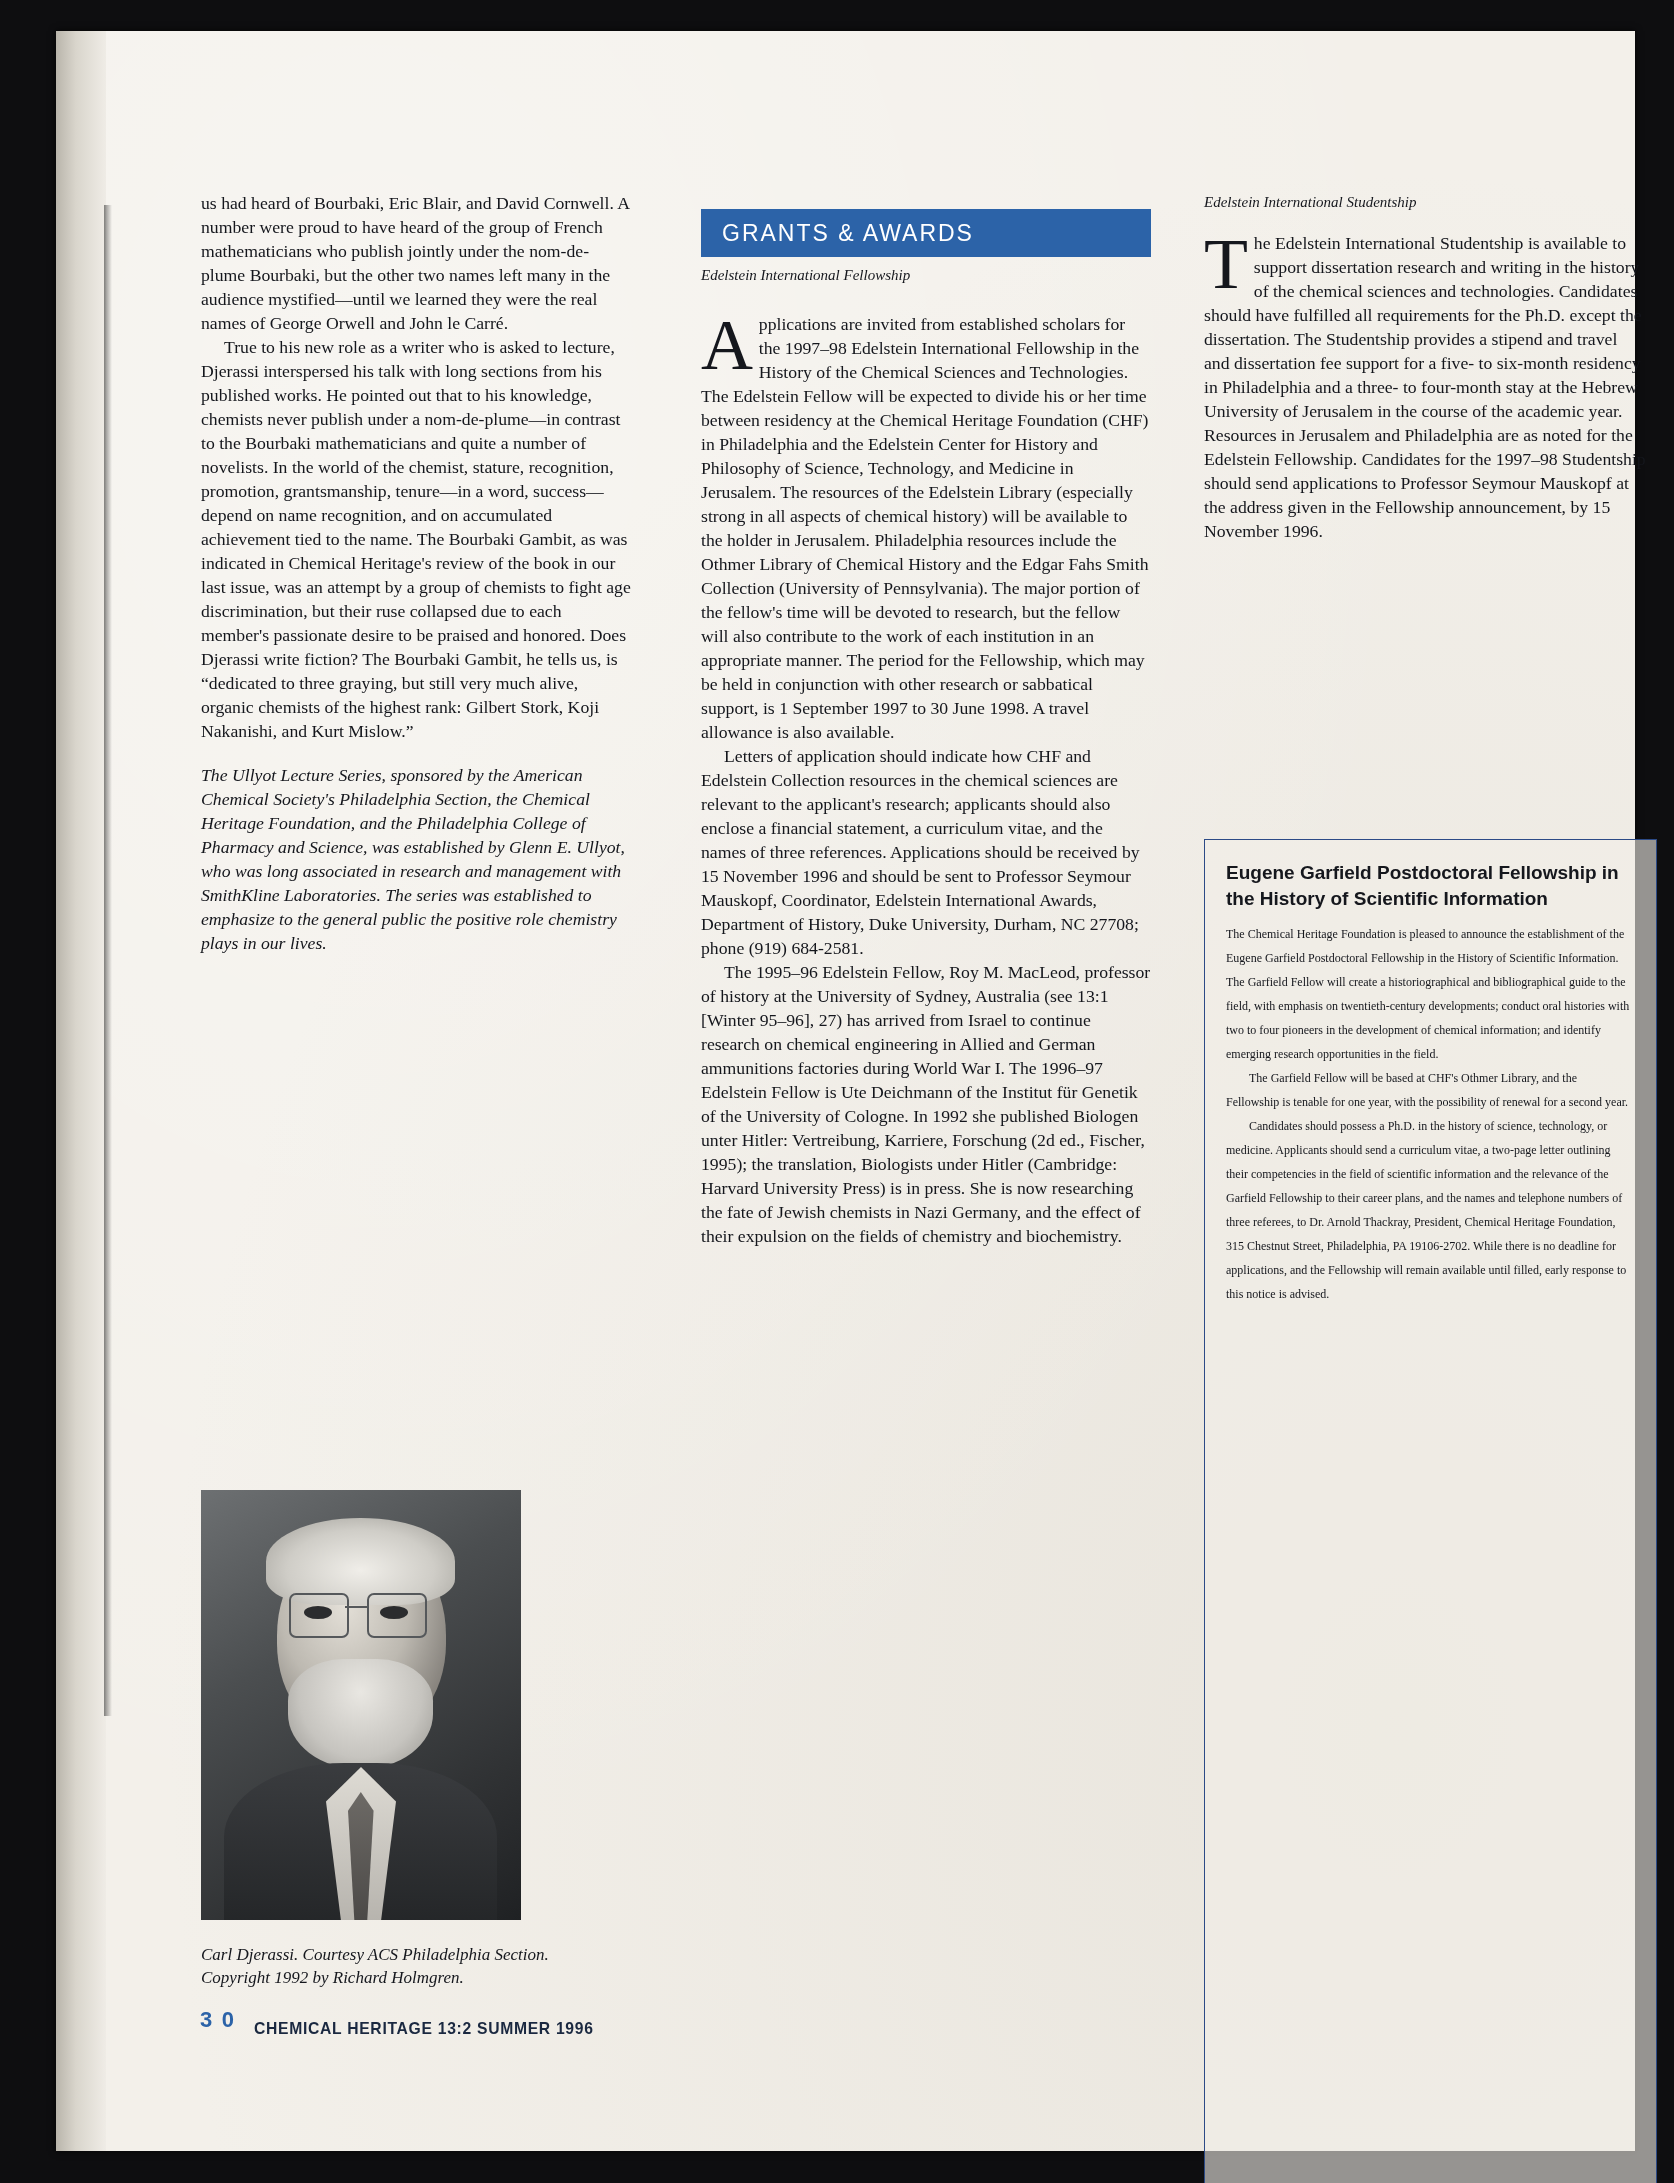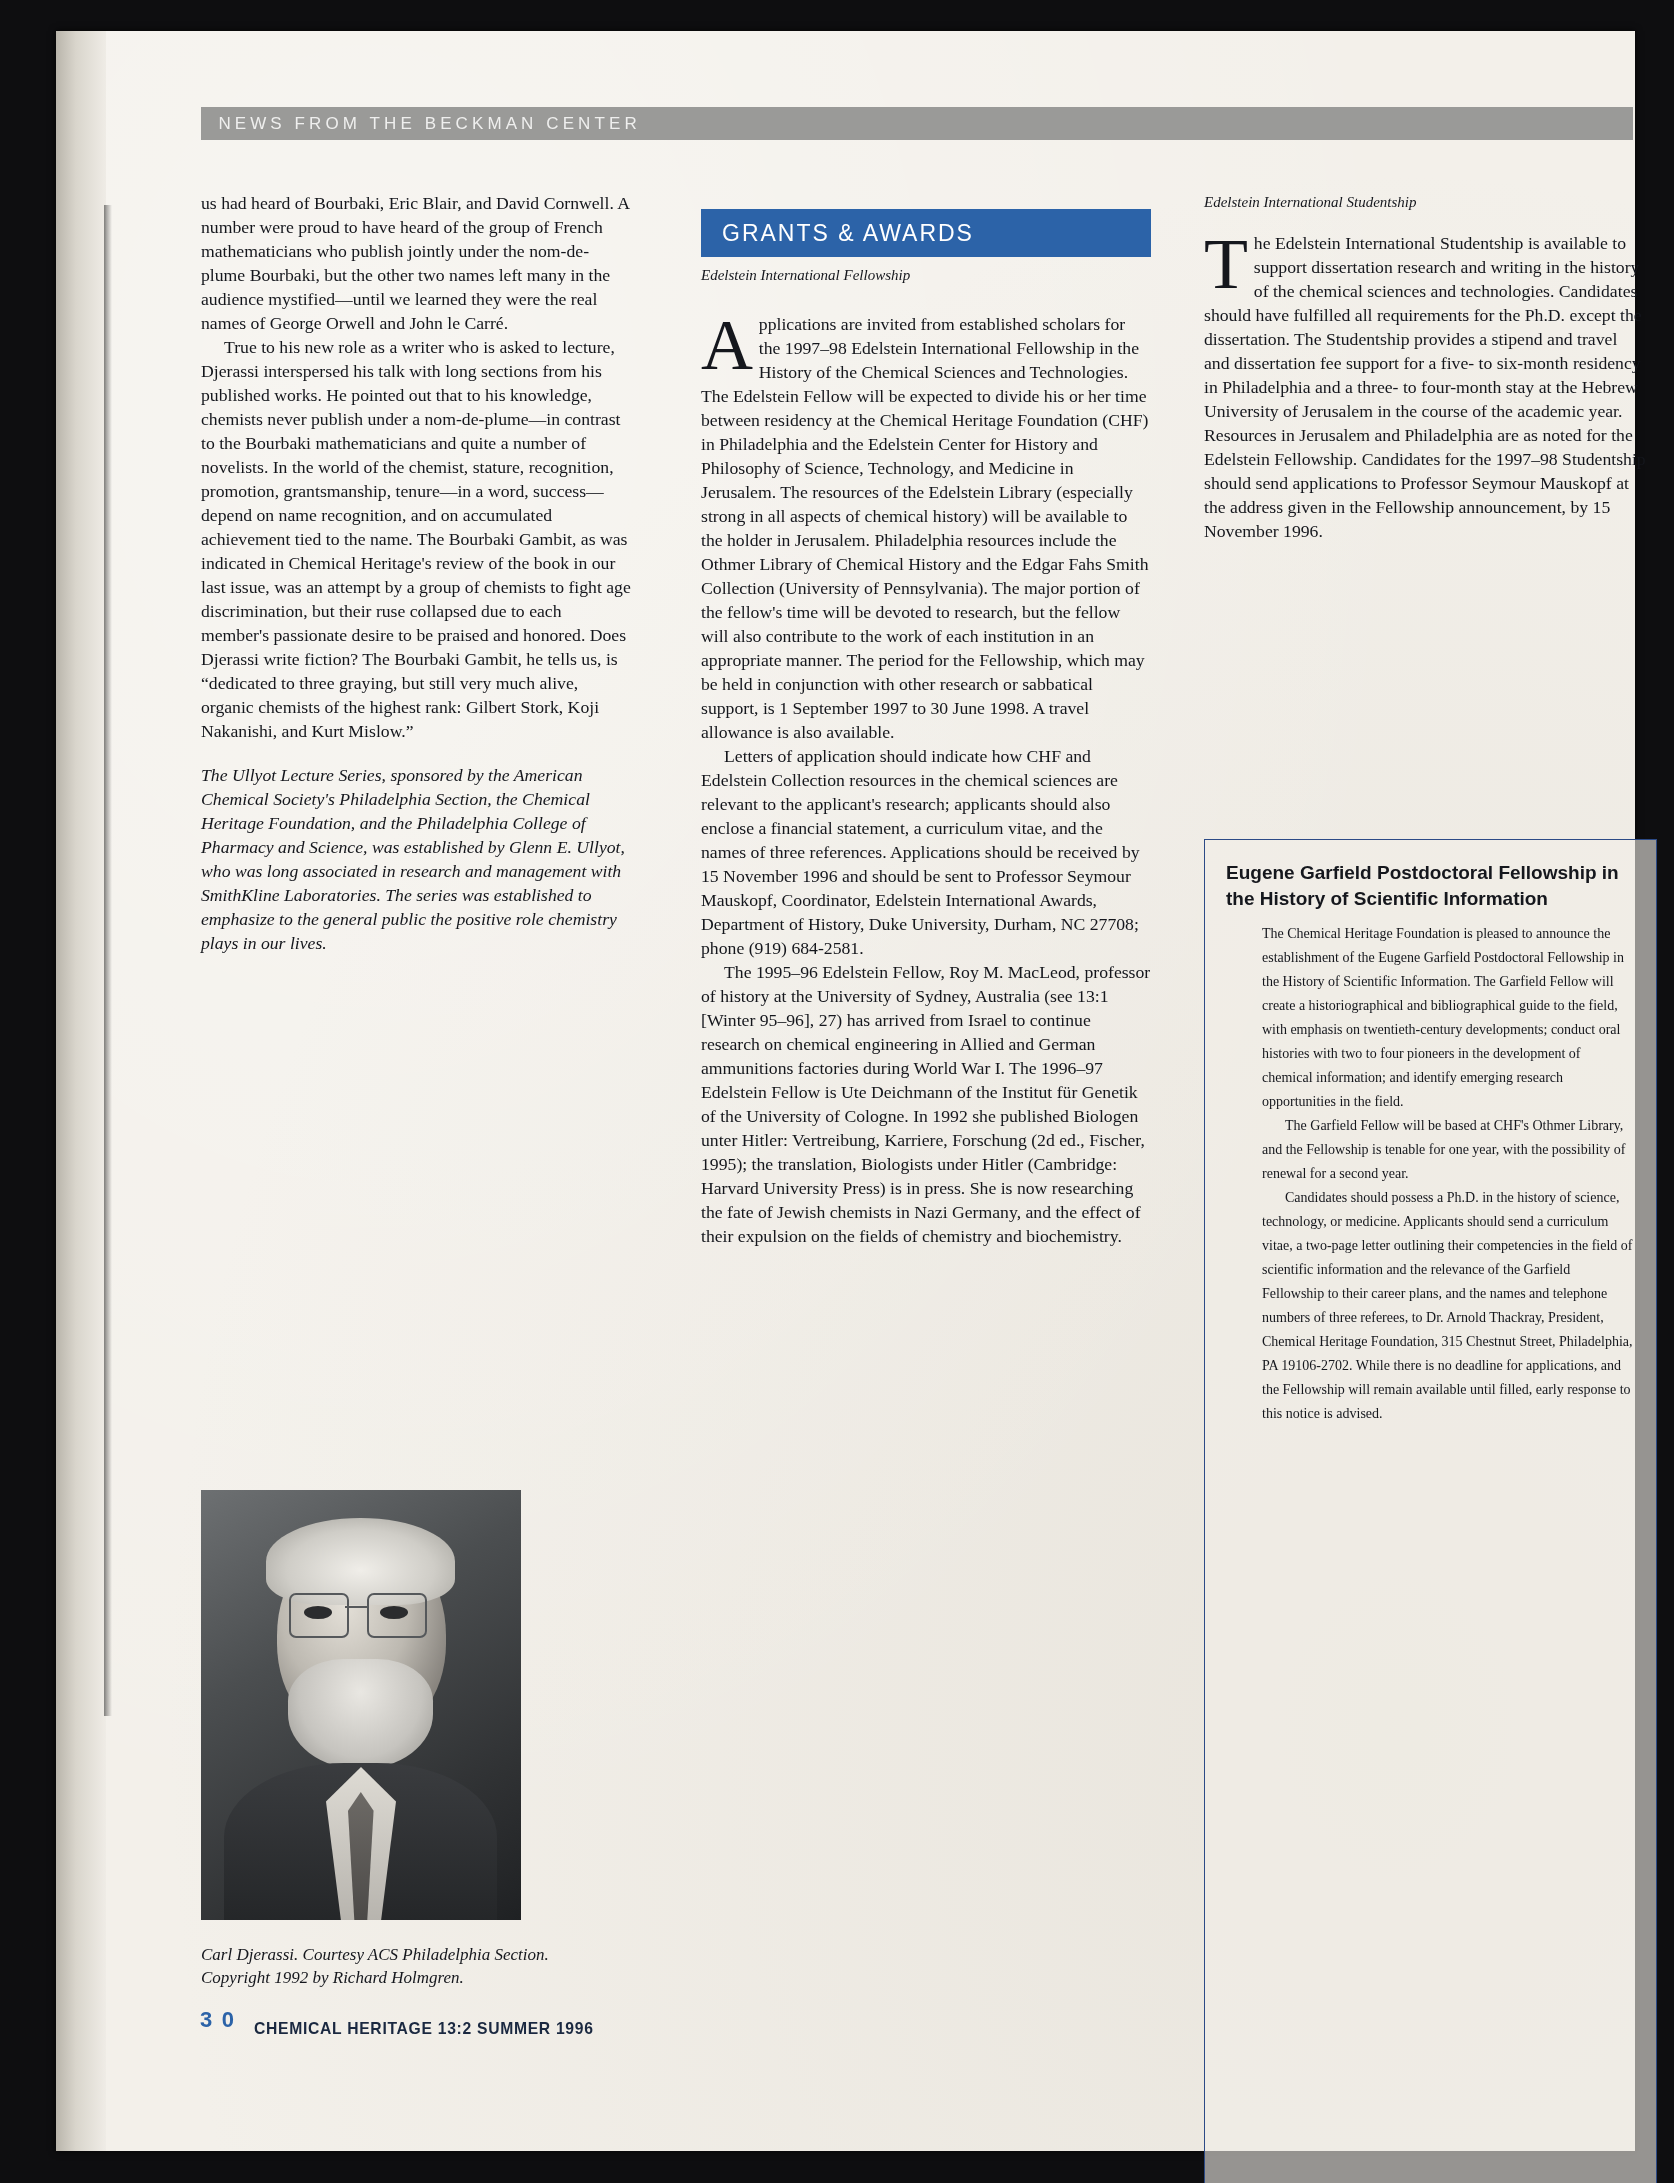--- a/index.html
+++ b/index.html
@@ -231,24 +231,23 @@
   .box-title {
     font-family: "Liberation Sans", sans-serif;
     font-weight: bold;
     font-size: 19px;
     line-height: 25.6px;
     color: #15171d;
     margin: 0 0 10.5px 0;
   }
   .box-body {
     font-family: "Liberation Serif", serif;
-    font-size: 14px;
+    font-size: 12px;
     line-height: 24px;
     color: #14161c;
-    margin-left: 36px;
   }
   .box-body p { margin: 0; }
   .box-body p + p { text-indent: 23px; }
 
   
   .folio {
     position: absolute;
     left: 144px;
     top: 1976px;
     font-family: "Liberation Sans", sans-serif;
@@ -272,23 +271,20 @@
 </head>
 <body>
 
 <div class="scan-bg"></div>
 
 <div class="page">
   <div class="paper-tex"></div>
   <div class="gutter"></div>
   <div class="gutter-dark"></div>
 
-  <div class="runhead">
-    <div class="runhead-text">NEWS FROM THE BECKMAN CENTER</div>
-  </div>
 
   <div class="col" id="col1">
     <p>us had heard of Bourbaki, Eric Blair, and David Cornwell. A number were proud to have heard of the group of French mathematicians who publish jointly under the nom-de-plume Bourbaki, but the other two names left many in the audience mystified—until we learned they were the real names of George Orwell and John le Carré.</p>
     <p>True to his new role as a writer who is asked to lecture, Djerassi interspersed his talk with long sections from his published works. He pointed out that to his knowledge, chemists never publish under a nom-de-plume—in contrast to the Bourbaki mathematicians and quite a number of novelists. In the world of the chemist, stature, recognition, promotion, grantsmanship, tenure—in a word, success—depend on name recognition, and on accumulated achievement tied to the name. The Bourbaki Gambit, as was indicated in Chemical Heritage's review of the book in our last issue, was an attempt by a group of chemists to fight age discrimination, but their ruse collapsed due to each member's passionate desire to be praised and honored. Does Djerassi write fiction? The Bourbaki Gambit, he tells us, is “dedicated to three graying, but still very much alive, organic chemists of the highest rank: Gilbert Stork, Koji Nakanishi, and Kurt Mislow.”</p>
     <p class="italic" style="margin-top:20px; text-indent:0;">The Ullyot Lecture Series, sponsored by the American Chemical Society's Philadelphia Section, the Chemical Heritage Foundation, and the Philadelphia College of Pharmacy and Science, was established by Glenn E. Ullyot, who was long associated in research and management with SmithKline Laboratories. The series was established to emphasize to the general public the positive role chemistry plays in our lives.</p>
   </div>
 
   <div class="photo">
     <div class="ph-bg"></div>
     <div class="ph-head"></div>

